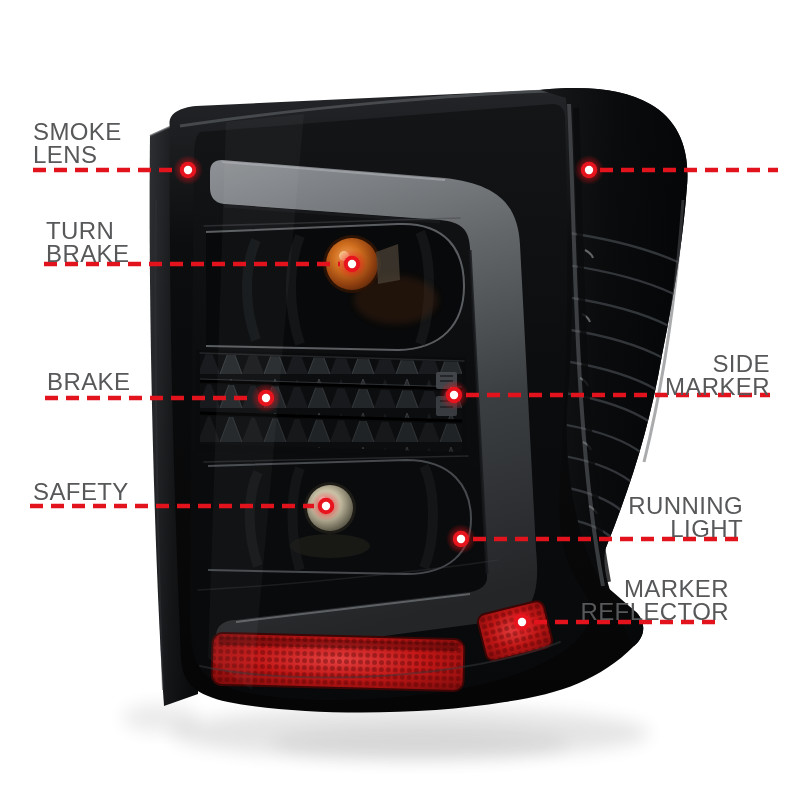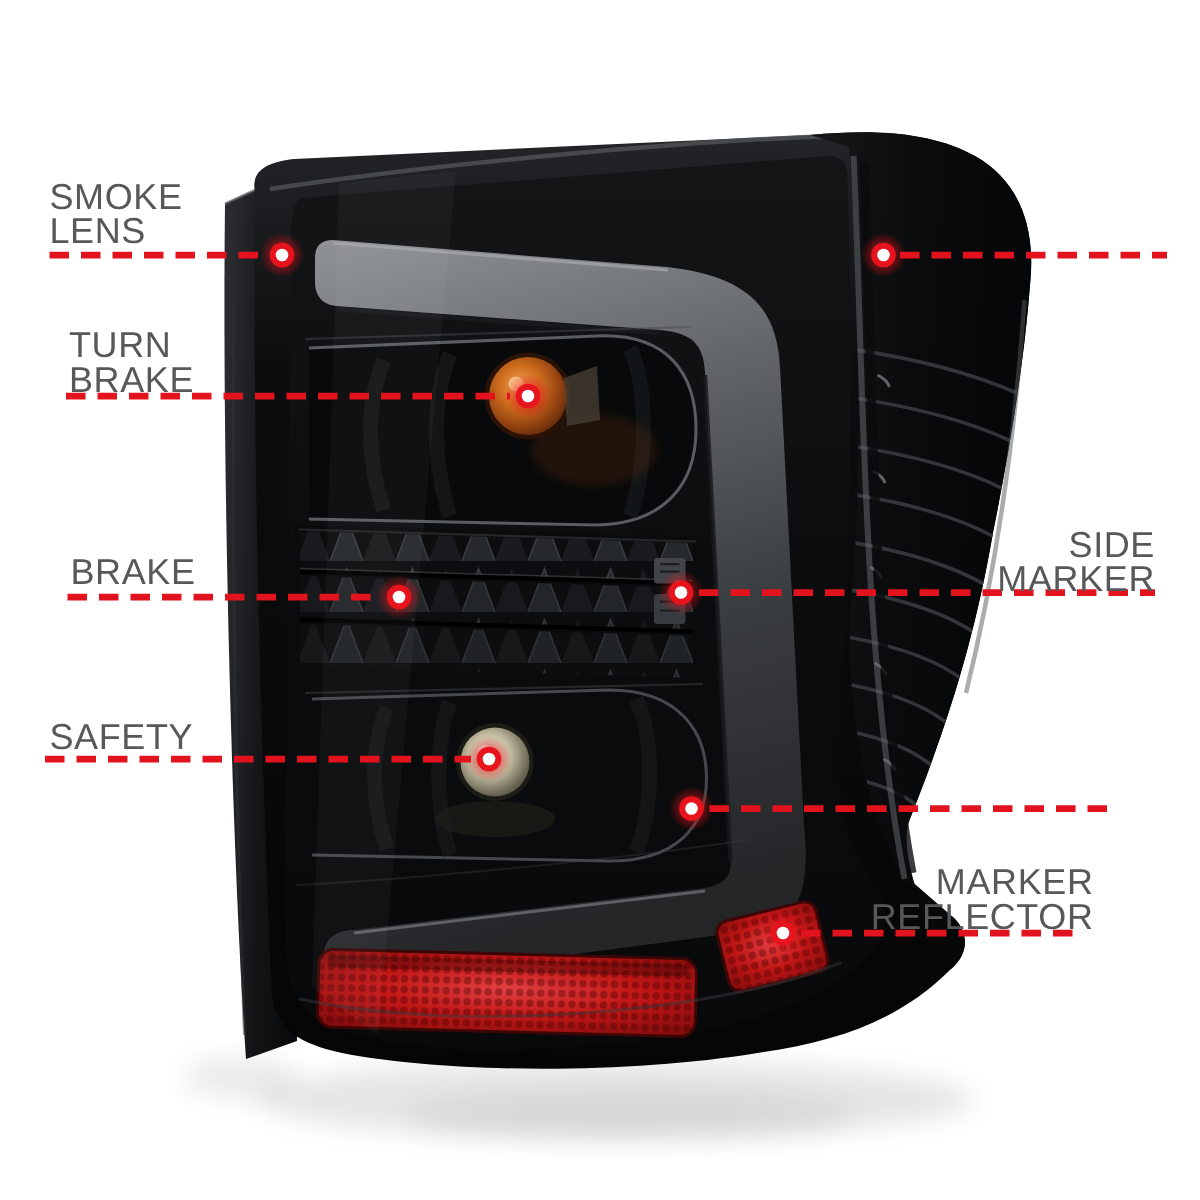--- a/index.html
+++ b/index.html
@@ -338,16 +338,18 @@
   </svg>
 
   <div class="callout-label" style="left:33px;  top:120px;">SMOKE
 LENS</div>
   <div class="callout-label" style="left:46px;  top:219px;">TURN
 BRAKE</div>
   <div class="callout-label" style="left:47px;  top:370px;">BRAKE</div>
   <div class="callout-label" style="left:33px;  top:480px;">SAFETY</div>
   <div class="callout-label align-right" style="right:30px; top:352px;">SIDE
 MARKER</div>
+  <div class="callout-label align-right" style="right:57px; top:494px;">RUNNING
+LIGHT</div>
   <div class="callout-label align-right" style="right:71px; top:577px;">MARKER
 REFLECTOR</div>
 
 </div>
 
 </body></html>

